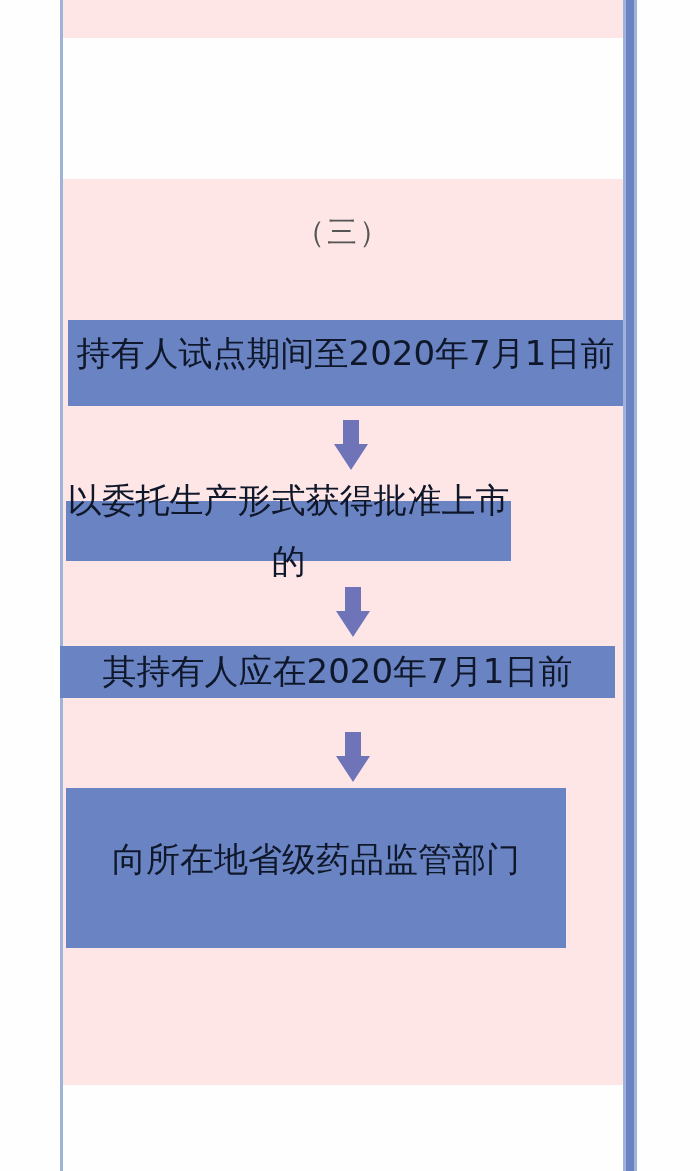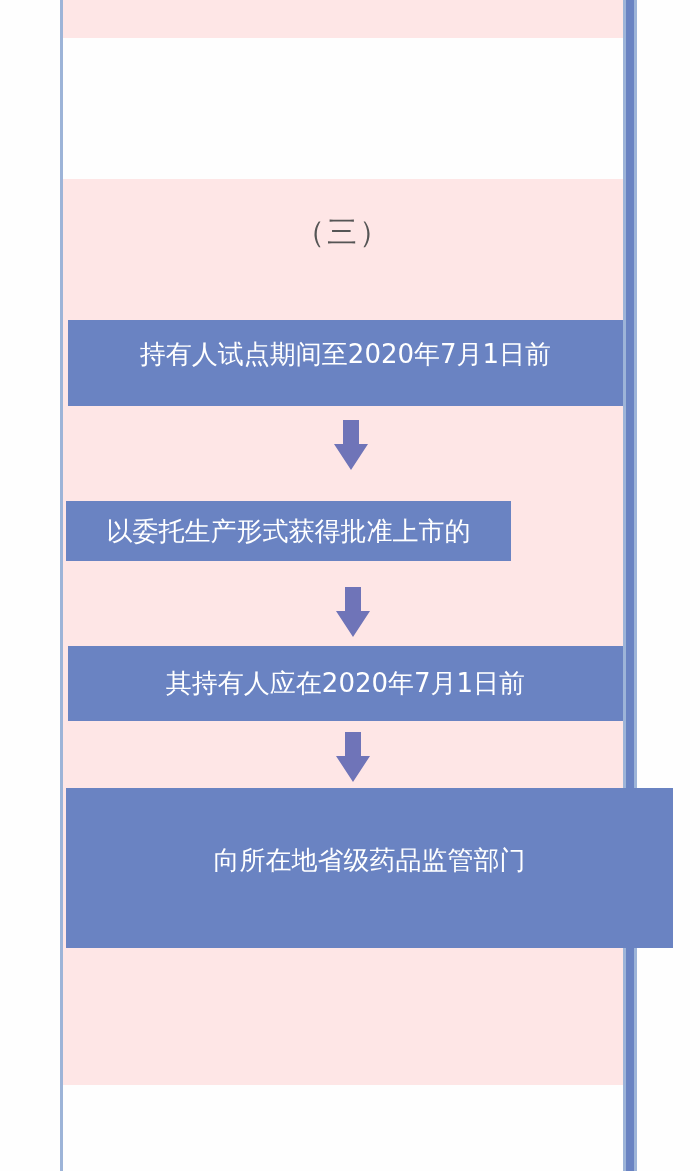--- a/index.html
+++ b/index.html
@@ -50,26 +50,26 @@
       width: 560px;
       top: 212px;
       text-align: center;
       font-size: 30px;
       color: #555555;
       letter-spacing: 2px;
     }
     .flow-box {
       position: absolute;
       background: #6a83c2;
-      color: #ffffff;
+      color: #0f172a;
       display: flex;
       align-items: center;
       justify-content: center;
       text-align: center;
-      font-size: 26px;
+      font-size: 34px;
       line-height: 1.8;
       box-sizing: border-box;
     }
     .flow-box .line { display: block; }
     .arrow {
       position: absolute;
       width: 34px;
       height: 50px;
     }
   </style>
@@ -95,25 +95,25 @@
 </svg>
 
 <div class="flow-box" style="left:66px; top:501px; width:445px; height:60px;">
   <span>以委托生产形式获得批准上市的</span>
 </div>
 
 <svg class="arrow" style="left:336px; top:587px;" viewBox="0 0 34 50">
   <polygon points="9,0 25,0 25,24 34,24 17,50 0,24 9,24" fill="#6f74b8"></polygon>
 </svg>
 
-<div class="flow-box" style="left:68px; top:646px; width:555px; height:75px;">
+<div class="flow-box" style="left:60px; top:646px; width:555px; height:52px;">
   <span>其持有人应在2020年7月1日前</span>
 </div>
 
 <svg class="arrow" style="left:336px; top:732px;" viewBox="0 0 34 50">
   <polygon points="9,0 25,0 25,24 34,24 17,50 0,24 9,24" fill="#6f74b8"></polygon>
 </svg>
 
-<div class="flow-box" style="left:66px; top:788px; width:607px; height:160px; padding-bottom:16px;">
+<div class="flow-box" style="left:66px; top:788px; width:500px; height:160px; padding-bottom:16px;">
   <div>
     <span class="line">向所在地省级药品监管部门</span>
   </div>
 </div>
 
 </body></html>

